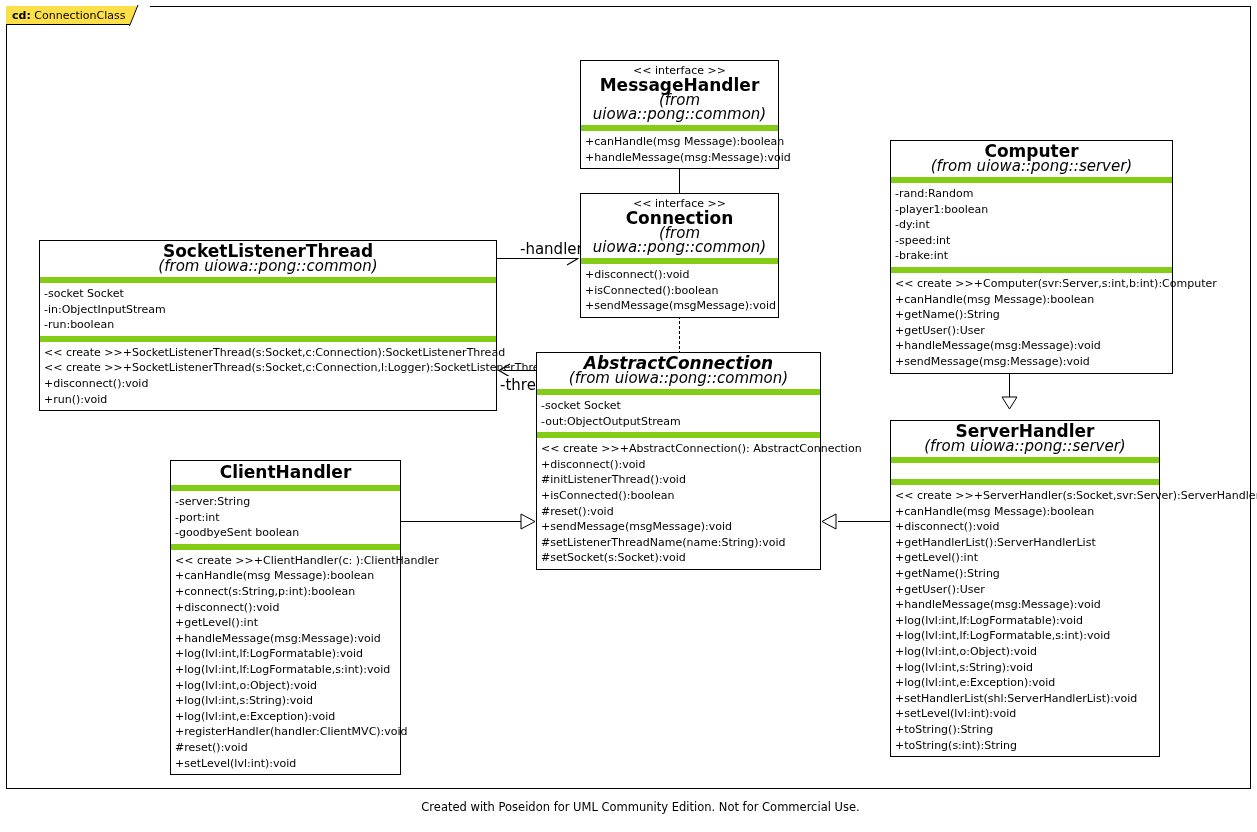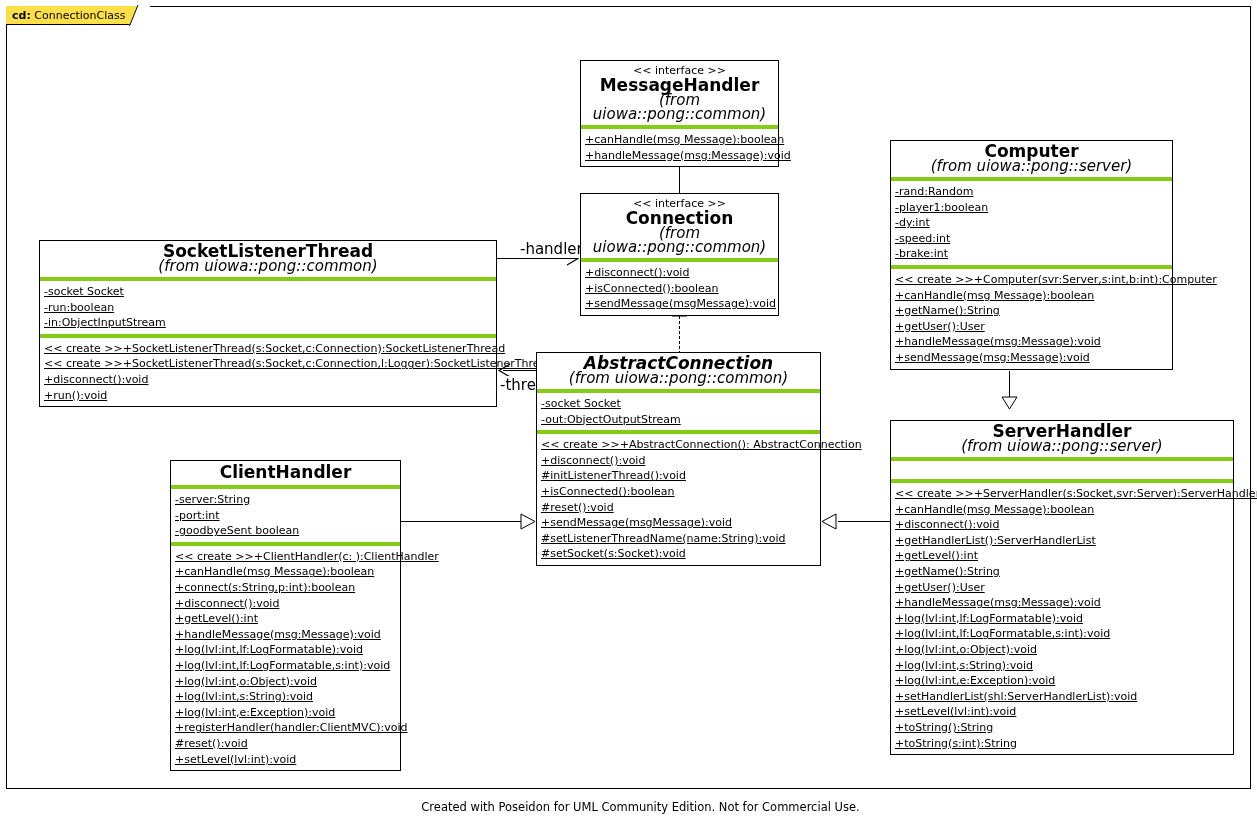--- a/index.html
+++ b/index.html
@@ -58,22 +58,21 @@
     background: #ffffff;
     border: 1px solid #000000;
     font-size: 11px;
     color: #000000;
     z-index: 5;
   }
   .compartment {
     padding: 0;
   }
   .compartment + .compartment {
-    border-top: 4px solid #84cc16;
-    text-decoration: underline;
+    border-top: 6px solid #84cc16;
   }
   .head {
     text-align: center;
     padding: 3px 4px 4px 4px;
   }
   .stereo {
     font-size: 11px;
     line-height: 14px;
   }
   .cname {
@@ -227,22 +226,22 @@
     </div>
   </div>
 
   <div class="umlbox" style="left:39px; top:240px; width:458px;">
     <div class="compartment head">
       <div class="cname">SocketListenerThread</div>
       <div class="pkg">(from uiowa::pong::common)</div>
     </div>
     <div class="compartment members">
       <div class="m">-socket Socket</div>
+      <div class="m">-in:ObjectInputStream</div>
       <div class="m">-run:boolean</div>
-      <div class="m">-in:ObjectInputStream</div>
     </div>
     <div class="compartment members">
       <div class="m">&lt;&lt; create &gt;&gt;+SocketListenerThread(s:Socket,c:Connection):SocketListenerThread</div>
       <div class="m">&lt;&lt; create &gt;&gt;+SocketListenerThread(s:Socket,c:Connection,l:Logger):SocketListenerThread</div>
       <div class="m">+disconnect():void</div>
       <div class="m">+run():void</div>
     </div>
   </div>
 
   <div class="umlbox" style="left:536px; top:352px; width:285px;">
@@ -308,21 +307,21 @@
     <div class="compartment members">
       <div class="m">&lt;&lt; create &gt;&gt;+Computer(svr:Server,s:int,b:int):Computer</div>
       <div class="m">+canHandle(msg Message):boolean</div>
       <div class="m">+getName():String</div>
       <div class="m">+getUser():User</div>
       <div class="m">+handleMessage(msg:Message):void</div>
       <div class="m">+sendMessage(msg:Message):void</div>
     </div>
   </div>
 
-  <div class="umlbox" style="left:890px; top:420px; width:344px;">
+  <div class="umlbox" style="left:890px; top:420px; width:270px;">
     <div class="compartment head">
       <div class="cname">ServerHandler</div>
       <div class="pkg">(from uiowa::pong::server)</div>
     </div>
     <div class="compartment members empty"></div>
     <div class="compartment members">
       <div class="m">&lt;&lt; create &gt;&gt;+ServerHandler(s:Socket,svr:Server):ServerHandler</div>
       <div class="m">+canHandle(msg Message):boolean</div>
       <div class="m">+disconnect():void</div>
       <div class="m">+getHandlerList():ServerHandlerList</div>

